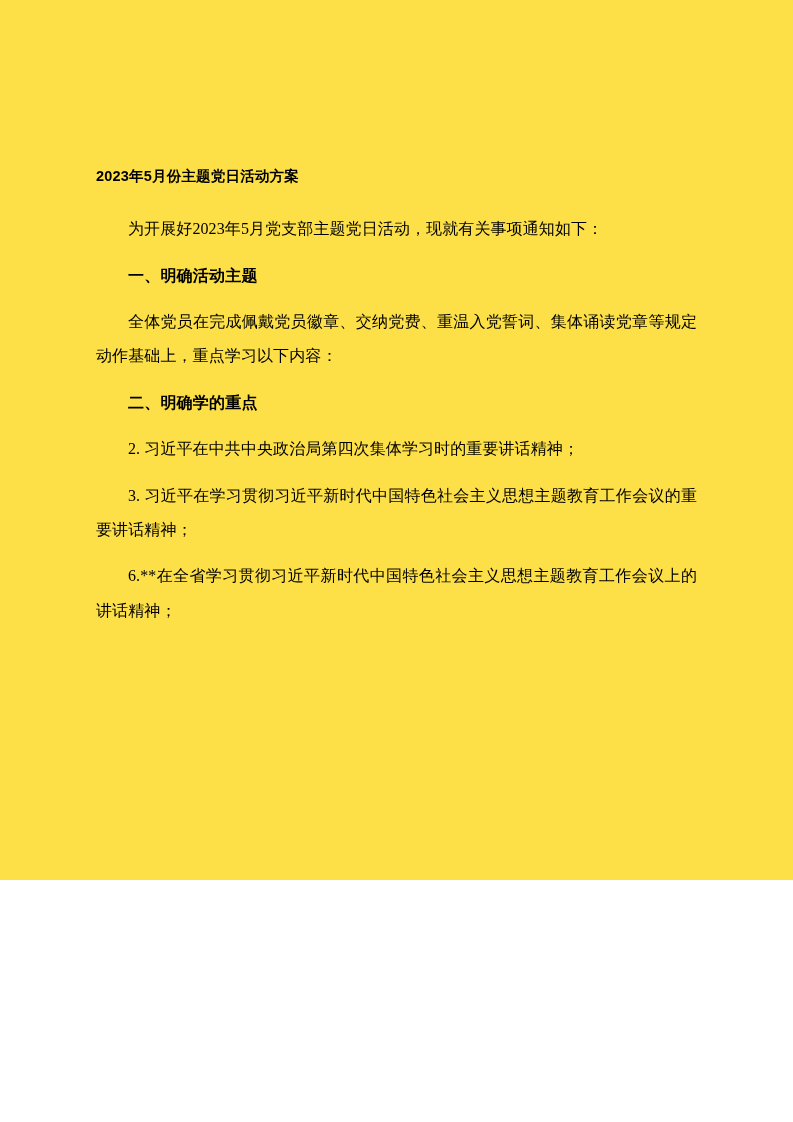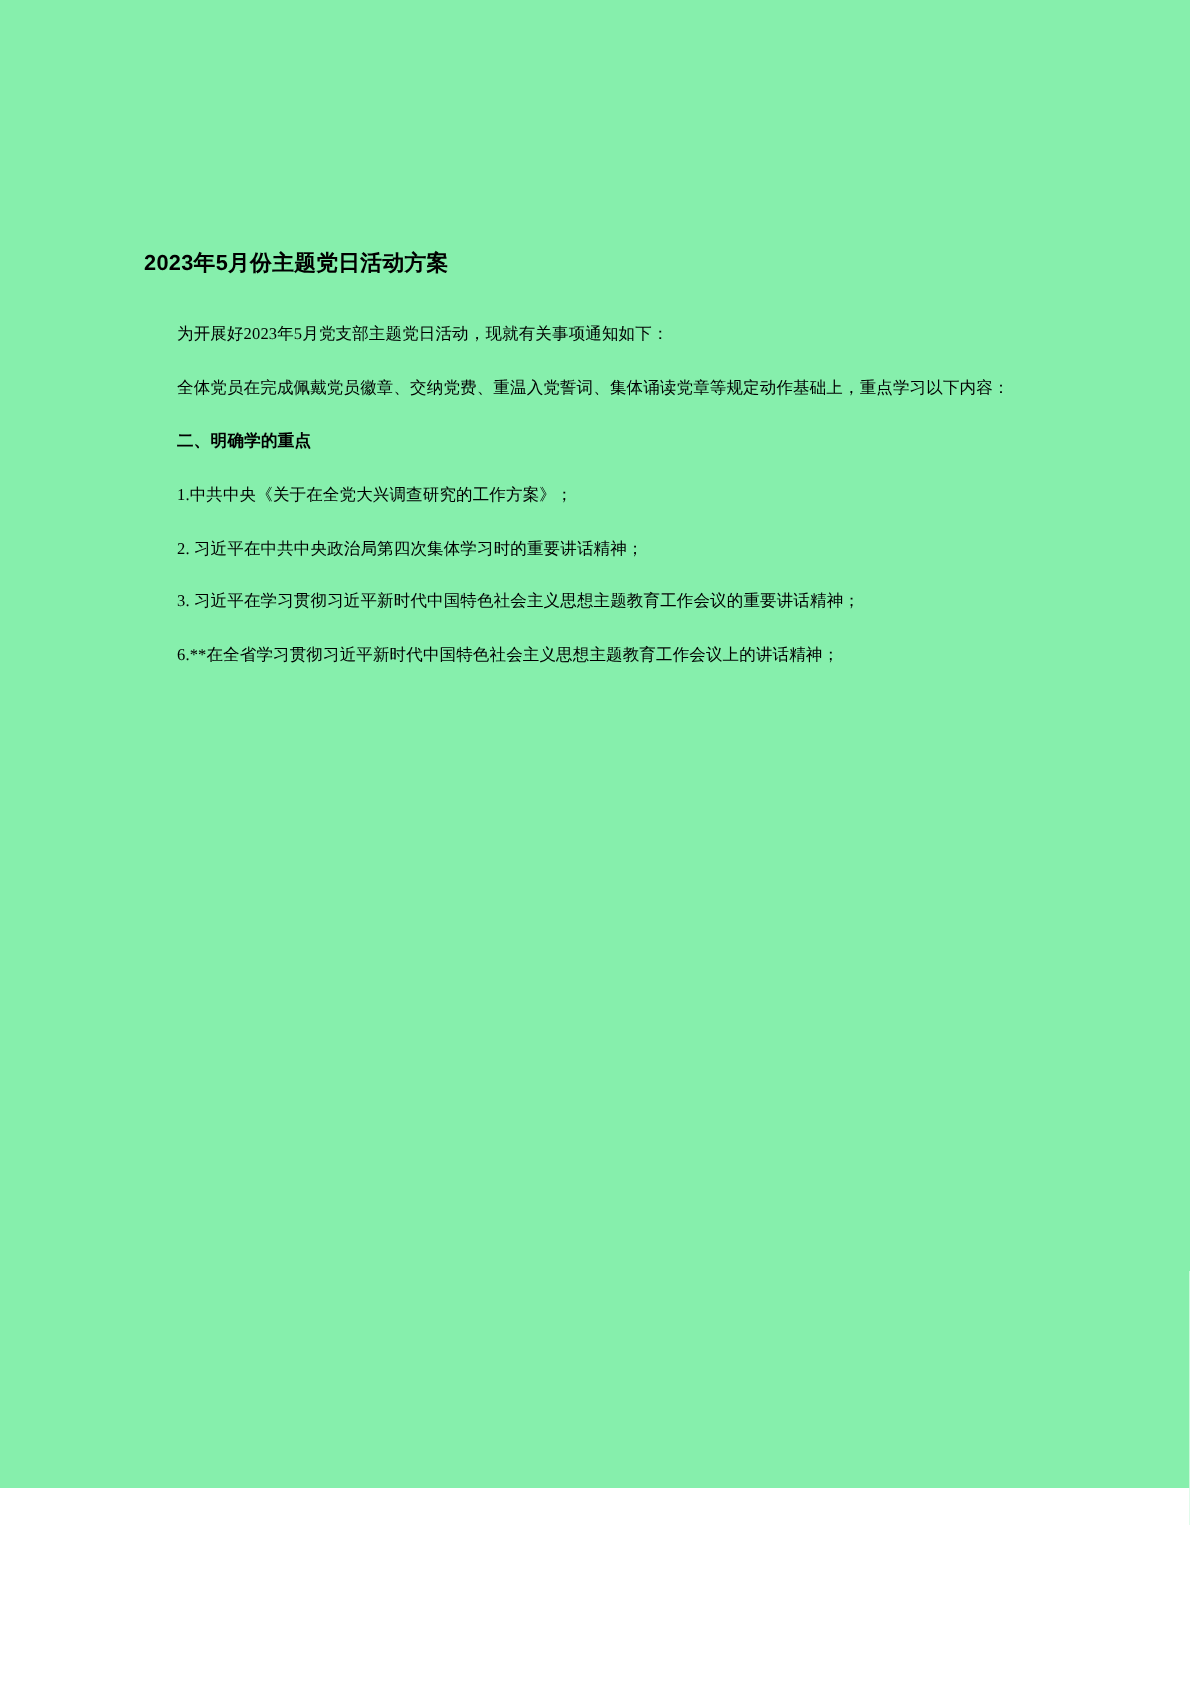--- a/index.html
+++ b/index.html
@@ -10,35 +10,35 @@
   body {
     width: 793px;
     height: 1122px;
     font-family: "Liberation Serif", "DejaVu Serif", serif;
     color: #000000;
     -webkit-font-smoothing: antialiased;
   }
   .page {
     position: relative;
     width: 793px;
-    height: 992px;
+    height: 880px;
     box-sizing: border-box;
     padding: 165px 96px 60px 96px;
-    background: #86efac;
+    background: #fde047;
   }
   .doc-title {
     font-family: "Liberation Sans", "DejaVu Sans", sans-serif;
     font-weight: bold;
     font-size: 14.5px;
     line-height: 1.6;
     letter-spacing: 0.2px;
     margin: 0 0 24px 0;
   }
   .para {
-    font-size: 11px;
+    font-size: 16px;
     line-height: 2.15;
     margin: 0 0 12px 0;
     text-align: justify;
     text-justify: inter-ideograph;
     letter-spacing: 0.1px;
   }
   .para.indent {
     text-indent: 2em;
   }
   .para.heading {
@@ -53,27 +53,27 @@
 </style>
 </head>
 <body>
 
 <div class="page">
 
   <h1 class="doc-title">2023年5月份主题党日活动方案</h1>
 
   <p class="para indent"> 为开展好2023年5月党支部主题党日活动，现就有关事项通知如下：</p>
 
+  <p class="para heading">一、明确活动主题</p>
 
 
   <p class="para indent">全体党员在完成佩戴党员徽章、交纳党费、重温入党誓词、集体诵读党章等规定动作基础上，重点学习以下内容：</p>
 
   <p class="para heading">二、明确学的重点</p>
 
-  <p class="para item">1.中共中央《关于在全党大兴调查研究的工作方案》；</p>
 
   <p class="para item">2. 习近平在中共中央政治局第四次集体学习时的重要讲话精神；</p>
 
   <p class="para item">3. 习近平在学习贯彻习近平新时代中国特色社会主义思想主题教育工作会议的重要讲话精神；</p>
 
 
 
   <p class="para item">6.**在全省学习贯彻习近平新时代中国特色社会主义思想主题教育工作会议上的讲话精神；</p>
 
 

